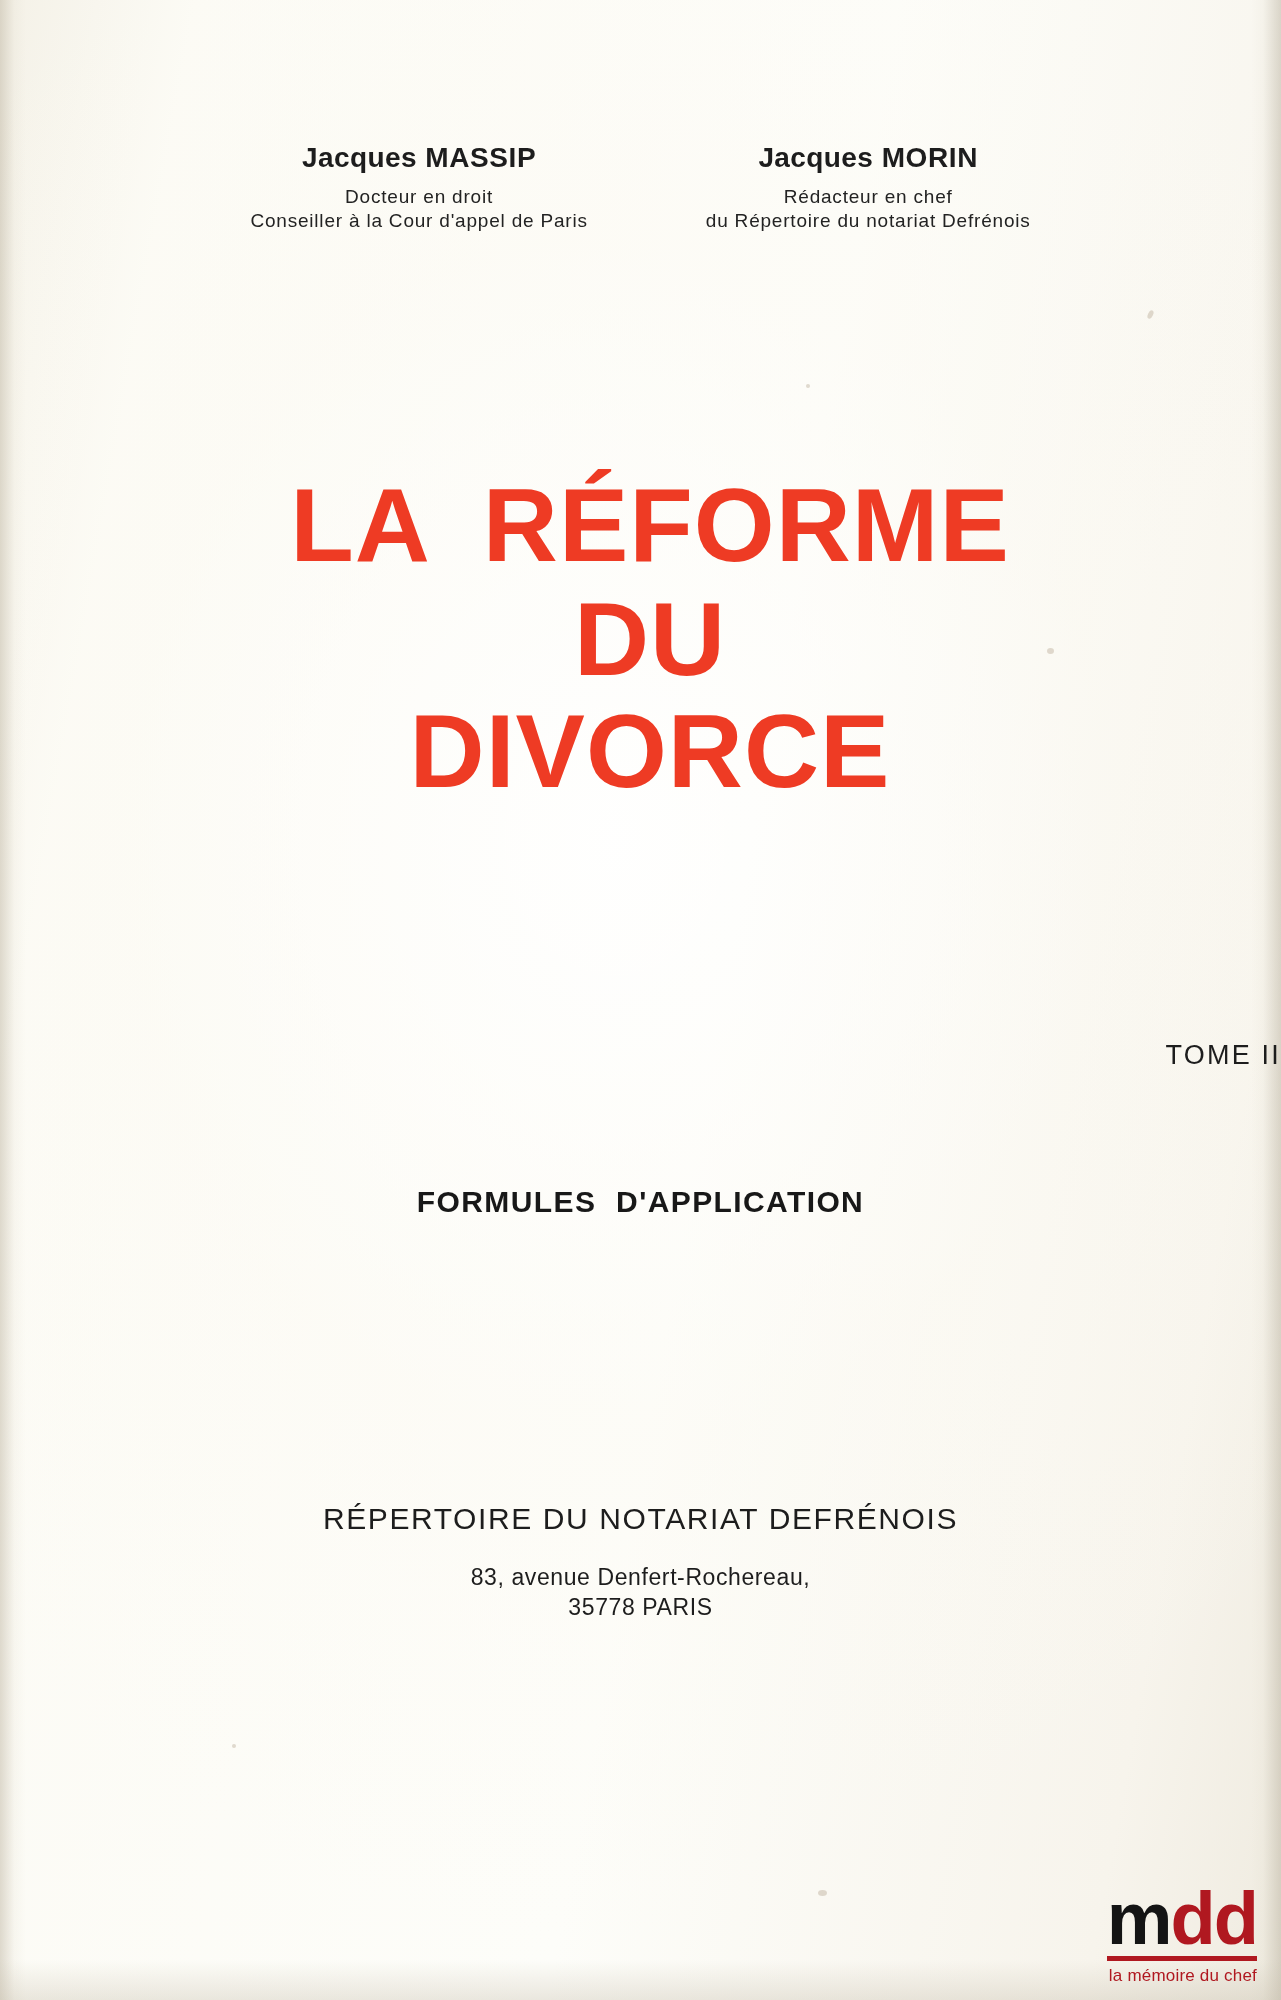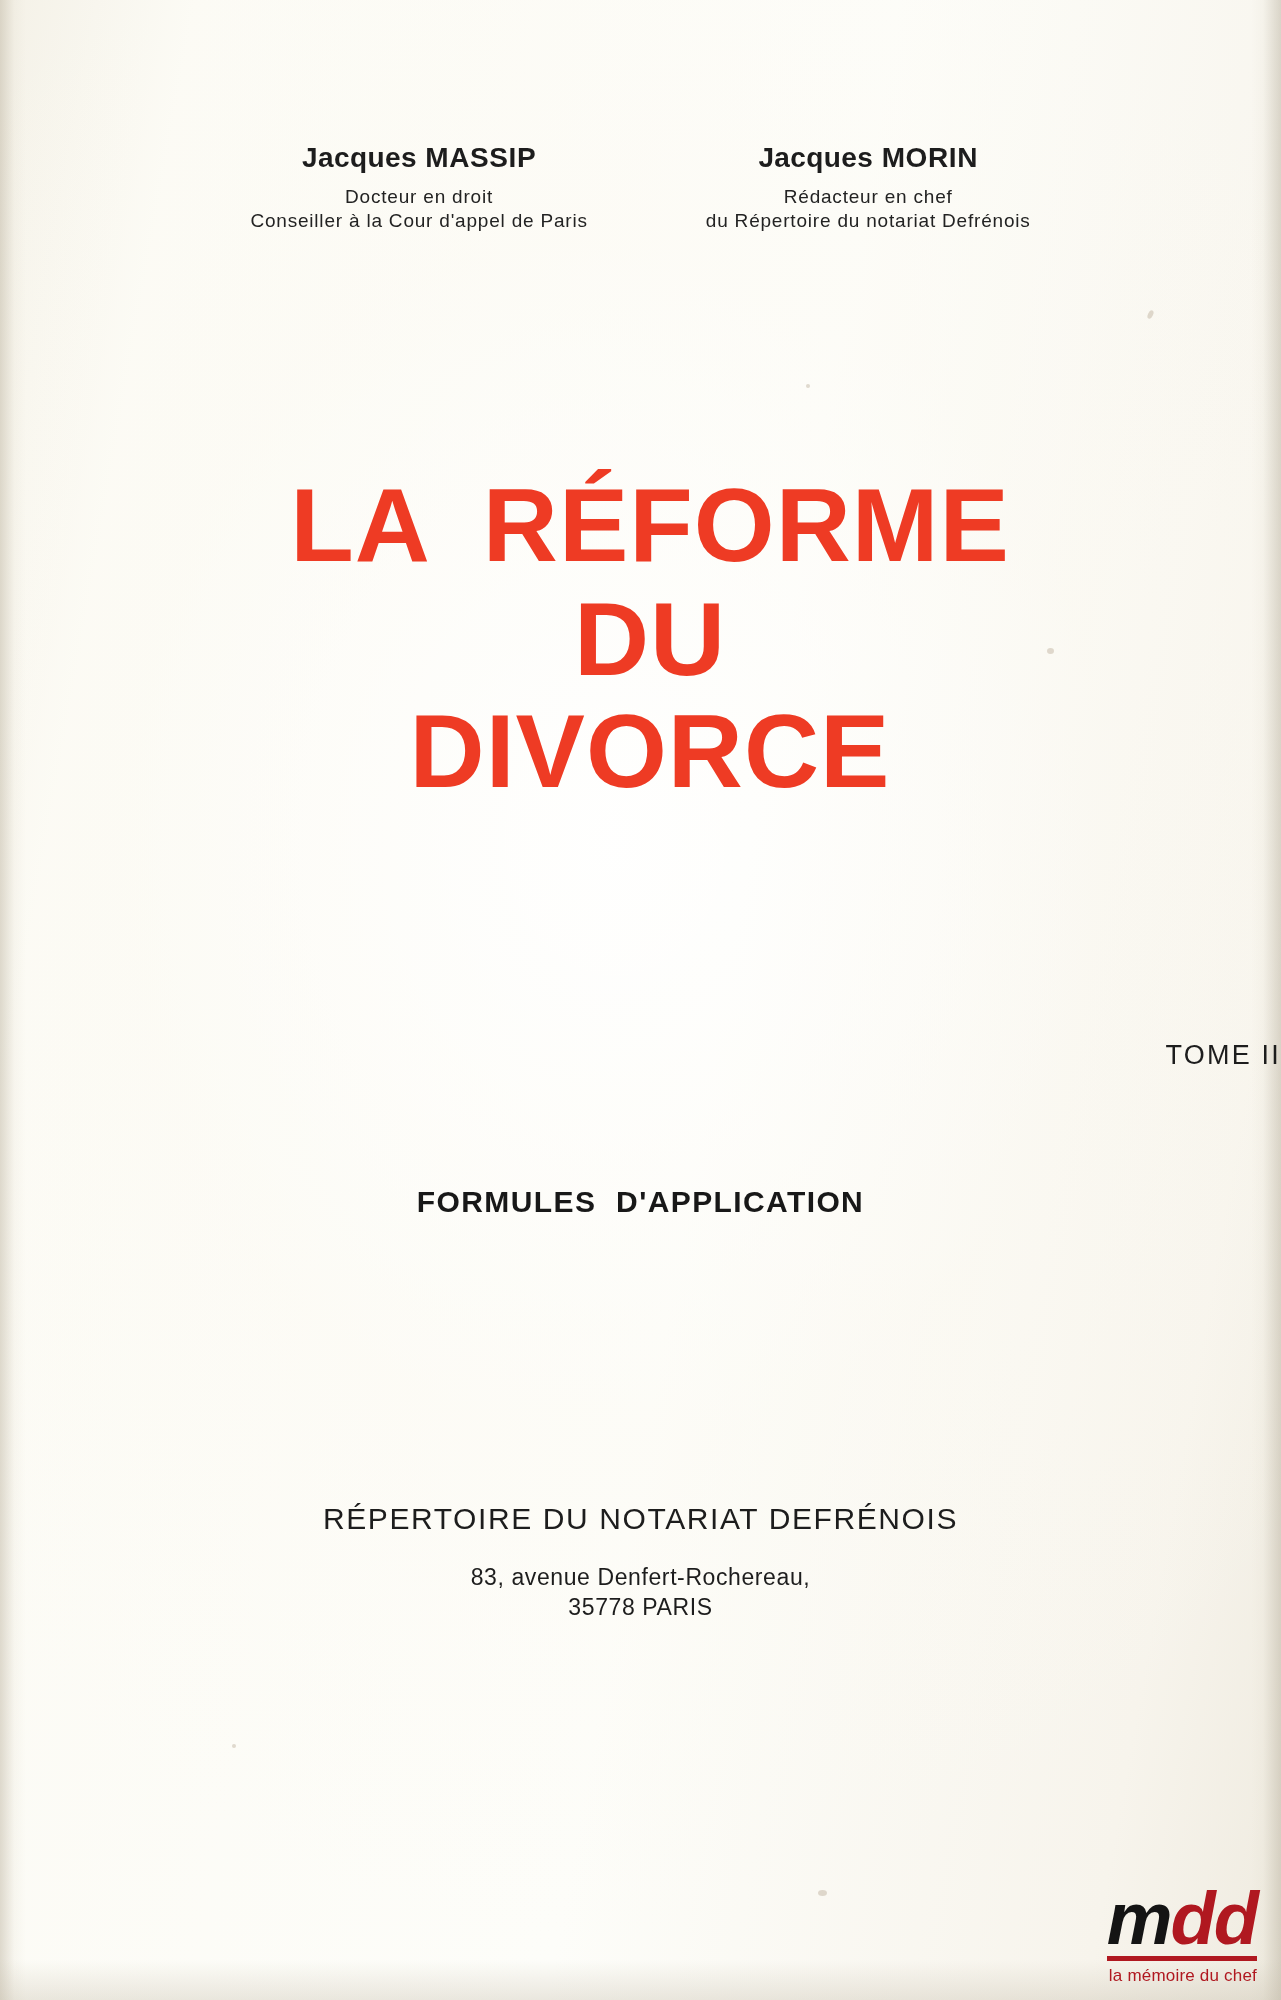--- a/index.html
+++ b/index.html
@@ -165,21 +165,20 @@
     position: absolute;
     right: 24px;
     bottom: 14px;
     text-align: right;
   }
   .mdd-mark {
     display: flex;
     align-items: flex-end;
     justify-content: flex-end;
     gap: 0px;
-    font-style: italic;
   }
   .mdd-letters {
     font-family: "Liberation Sans", sans-serif;
     font-size: 74px;
     font-weight: bold;
     line-height: 0.82;
     letter-spacing: -2px;
     color: #b01820;
   }
   .mdd-letters .m { color: #141414; }

